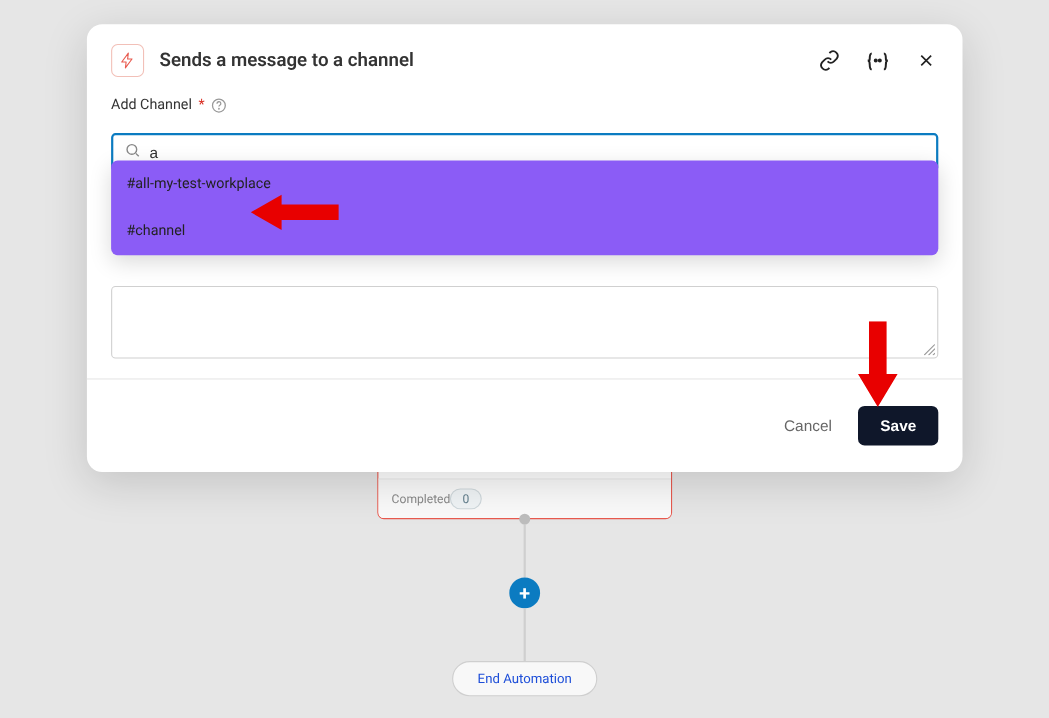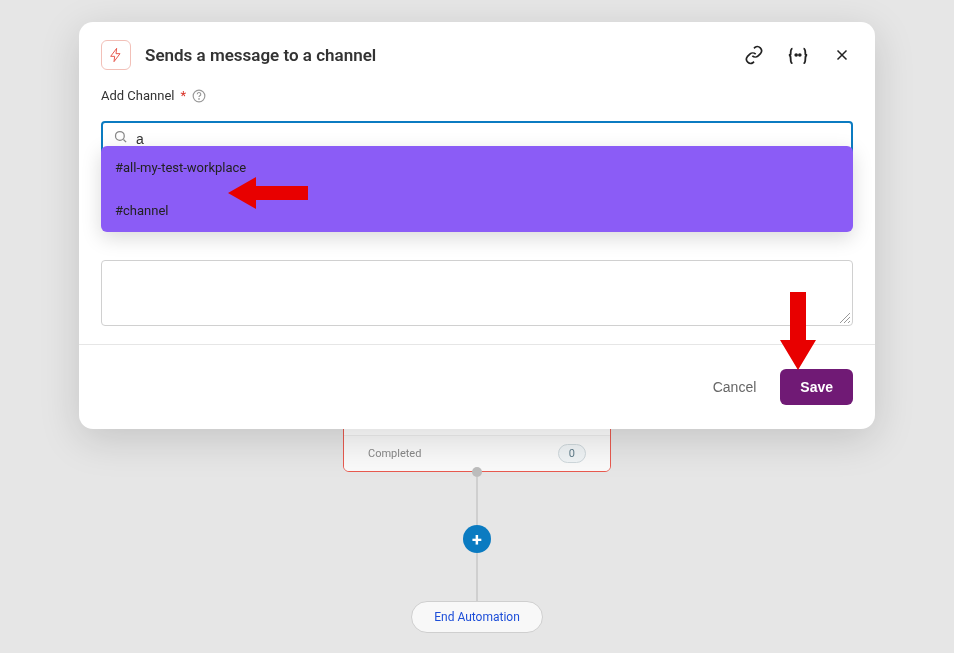--- a/index.html
+++ b/index.html
@@ -34,22 +34,22 @@
       align-items: flex-start;
     }
     .node-icon-wrap {
       width: 22px; height: 22px;
       display: flex; align-items: center; justify-content: center;
     }
     .node-texts { flex: 1; }
     .node-subtitle { font-size: 11px; color: #999; }
     .node-title { font-size: 13px; color: #222; margin-top: 2px; }
     .node-footer {
-      display: flex; justify-content: space-between; align-items: center;
-      padding: 8px 24px;
+      display: flex; align-items: center;
+      padding: 8px 12px;
       background: #fafafa;
       border-top: 1px solid #eee;
     }
     .node-status { font-size: 11px; color: #888; }
     .node-count {
       min-width: 24px;
       padding: 2px 10px;
       border-radius: 10px;
       border: 1px solid #cfd8dc;
       background: #f0f4f6;
@@ -159,21 +159,21 @@
       gap: 14px;
       padding: 24px 22px;
       border-top: 1px solid #e6e6e6;
     }
     .cancel-btn {
       background: none; border: none;
       color: #666; font-size: 14px; cursor: pointer;
       padding: 8px 10px;
     }
     .save-btn {
-      background: #701a75;
+      background: #0f172a;
       color: #fff; border: none;
       font-size: 14px; font-weight: 600;
       padding: 10px 20px;
       border-radius: 6px;
       cursor: pointer;
     }
     
     .arrow {
       position: absolute;
       z-index: 10;

